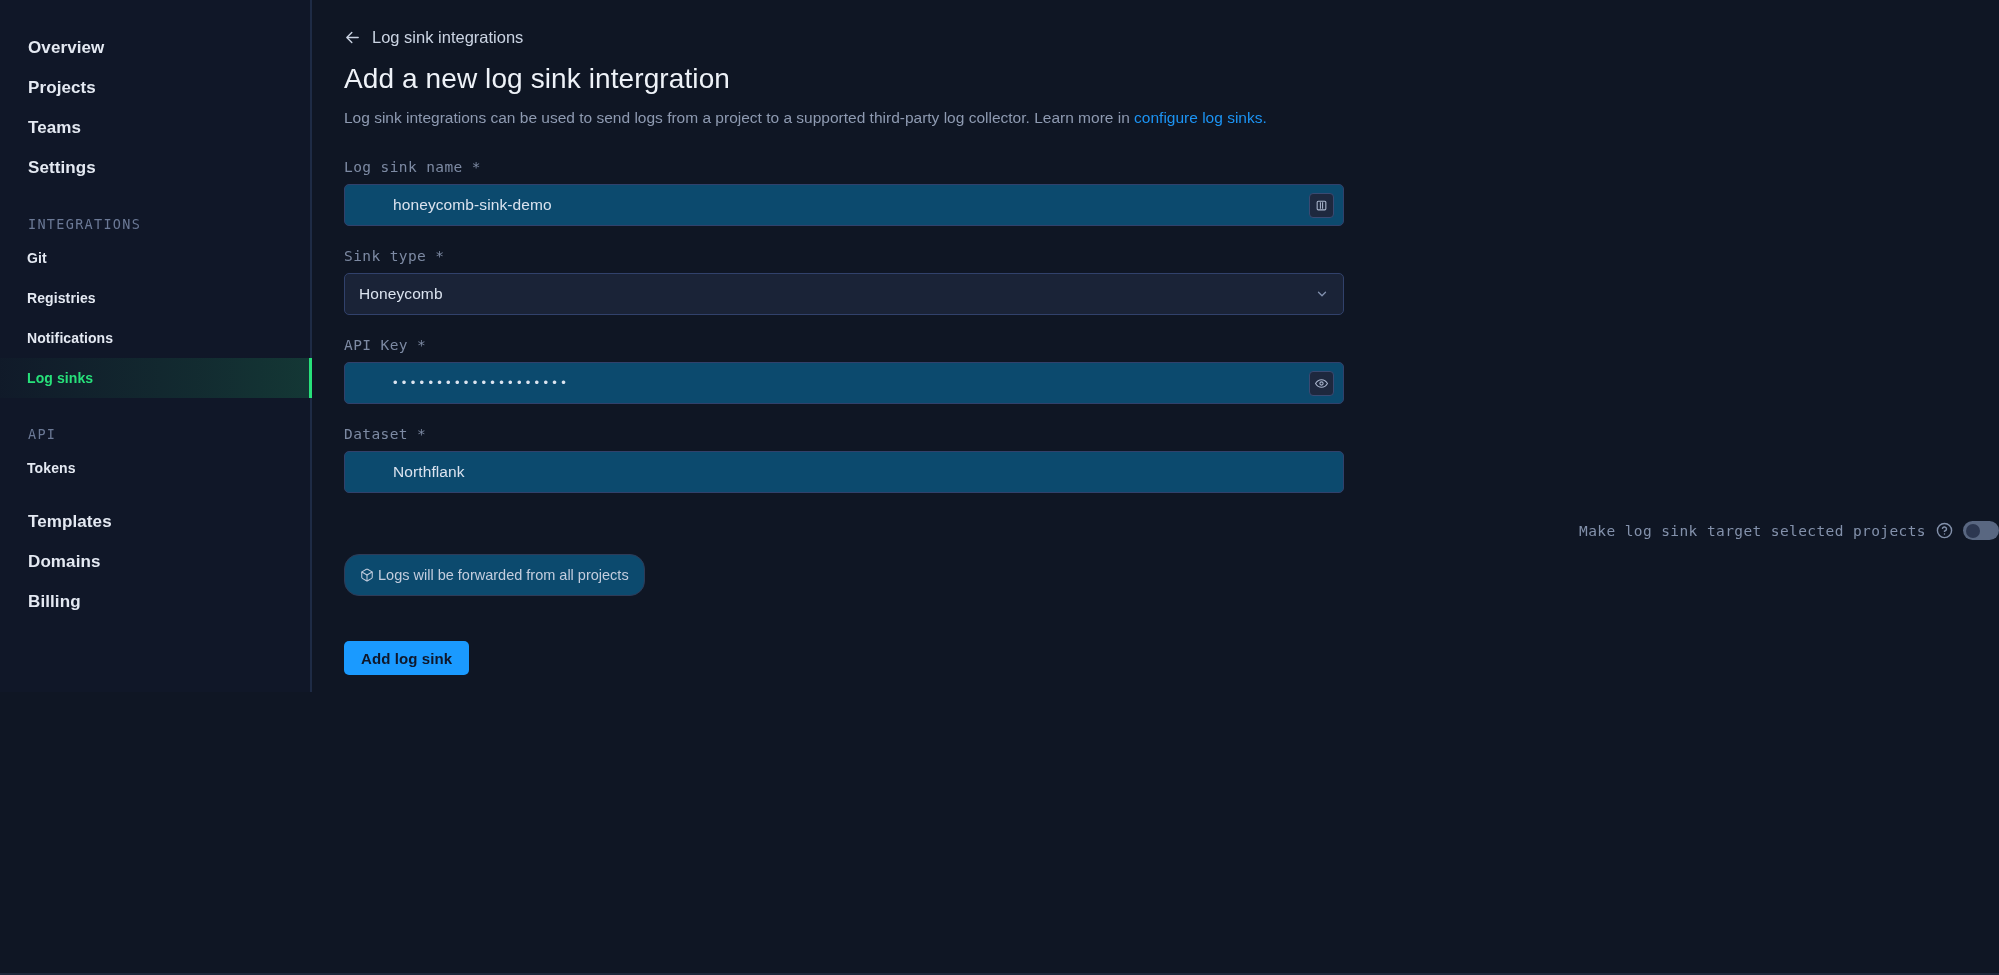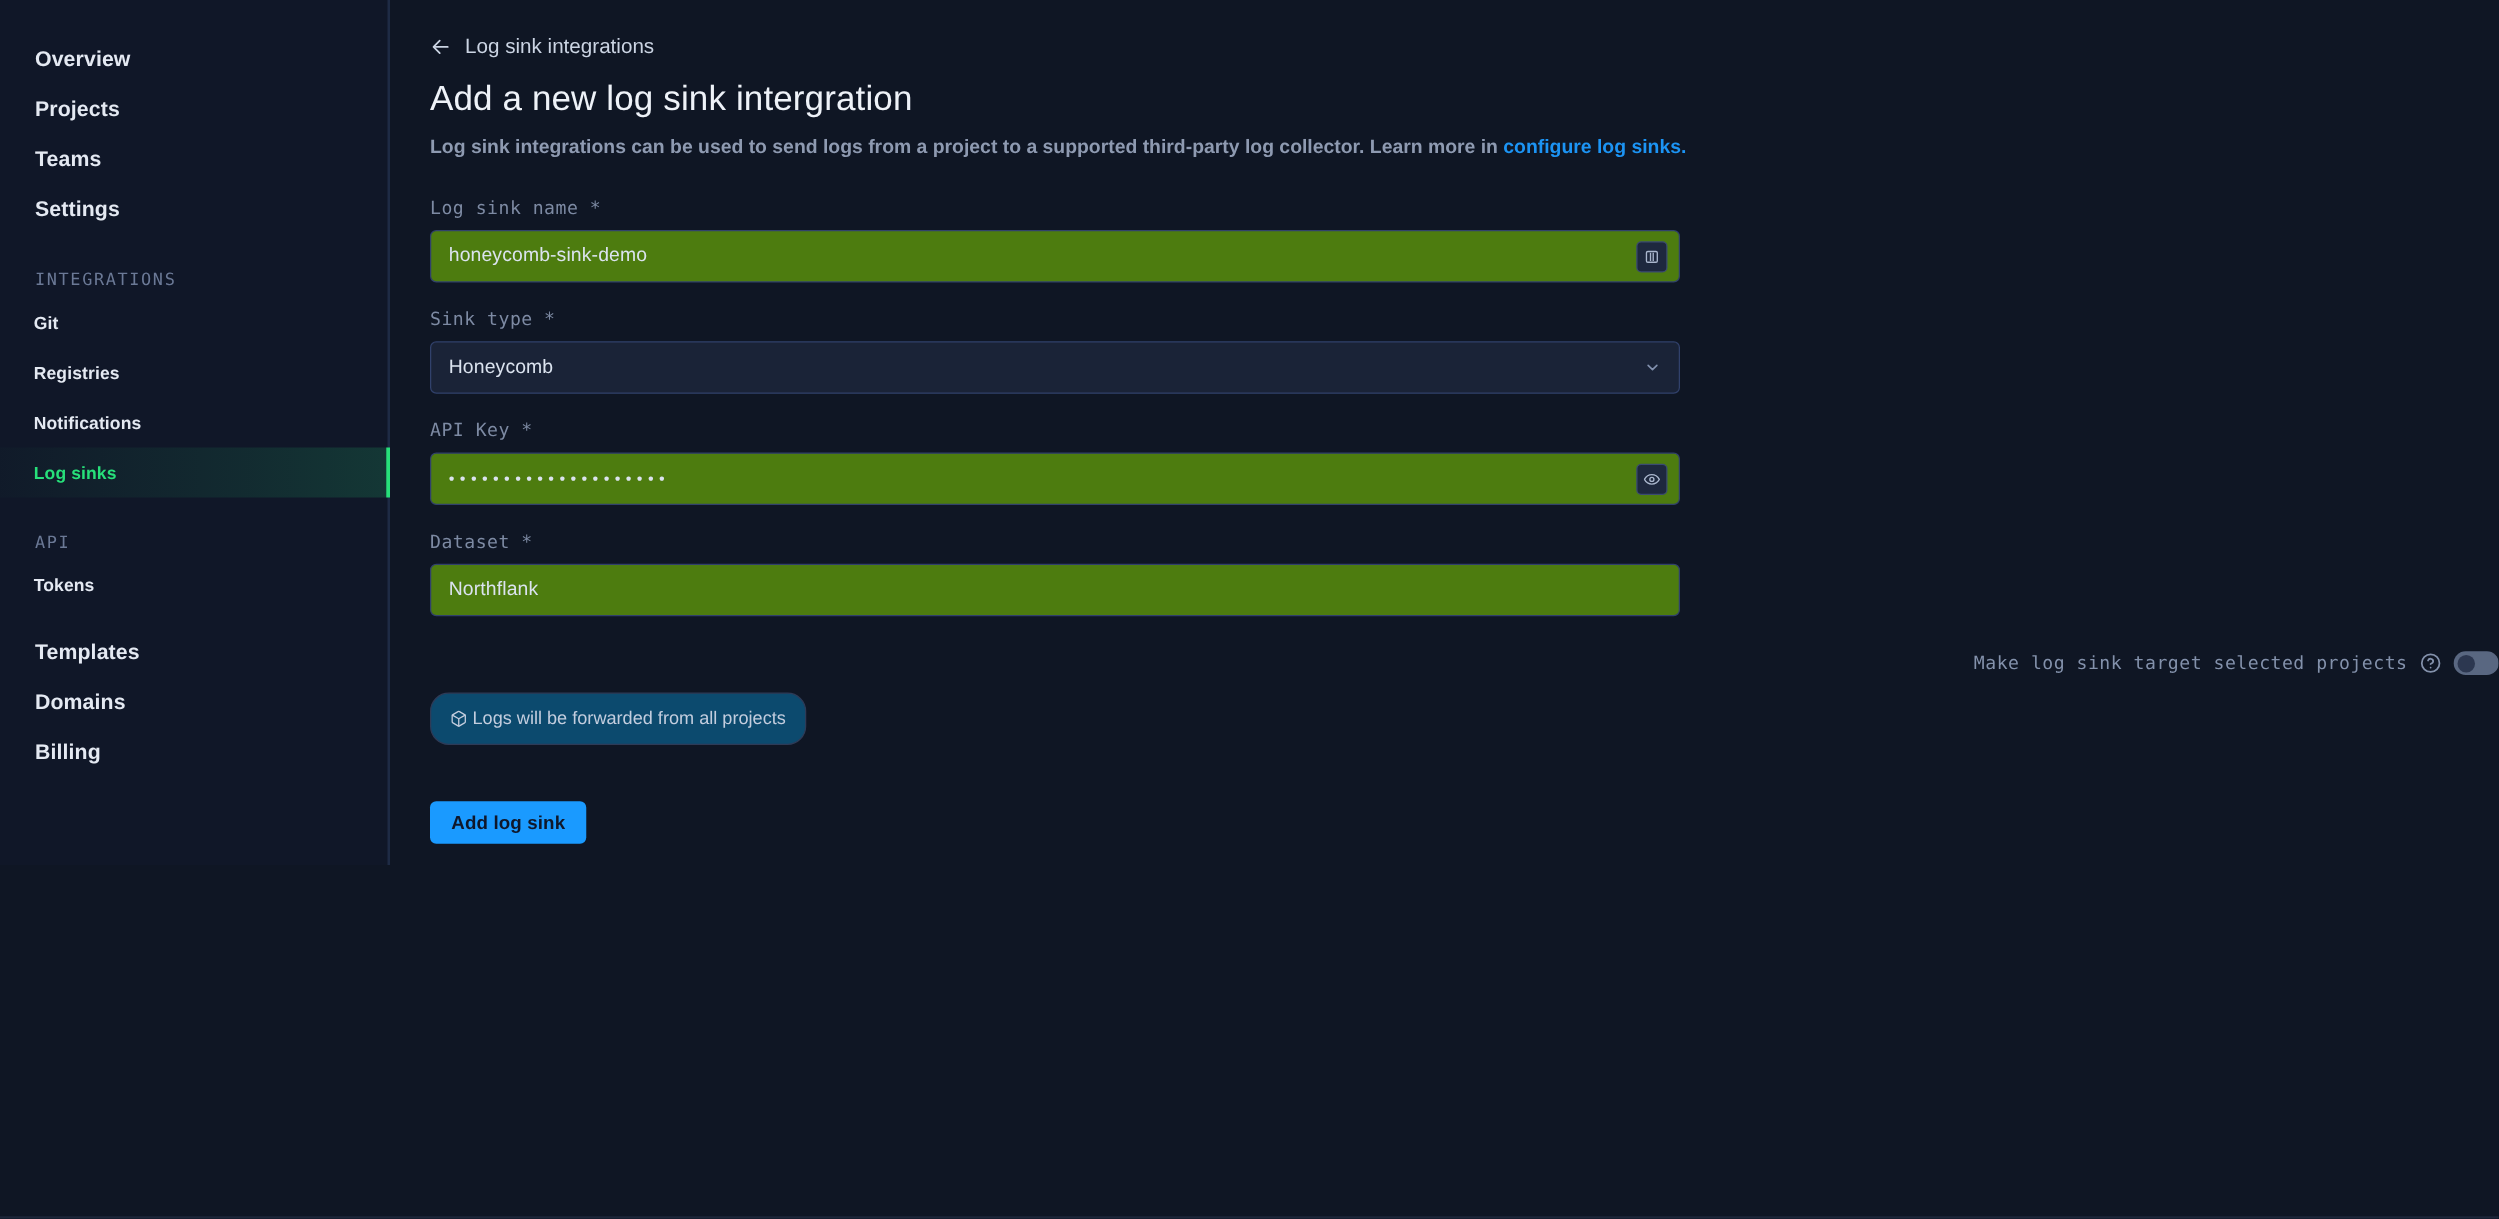--- a/index.html
+++ b/index.html
@@ -112,21 +112,20 @@
     letter-spacing: 0.1px;
     line-height: 36px;
     margin-bottom: 10px;
   }
 
   .page-desc {
     font-size: 15.5px;
     color: #8e9ab1;
     line-height: 22px;
     margin-bottom: 30px;
-    font-weight: bold;
   }
   .page-desc a {
     color: #1c94f4;
     text-decoration: none;
     cursor: pointer;
   }
 
   
   .field { margin-bottom: 22px; width: 1000px; }
 
@@ -136,25 +135,26 @@
     font-size: 14.5px;
     color: #7d8aa3;
     letter-spacing: 0.4px;
     margin-bottom: 9px;
   }
 
   .input-wrap {
     position: relative;
     width: 1000px;
     height: 42px;
-    background: #4d7c0f;
+    background: #0c4a6e;
     border: 1px solid #31416b;
     border-radius: 5px;
     display: flex;
     align-items: center;
+    padding-left: 34px;
   }
 
   .input-wrap input {
     flex: 1;
     height: 100%;
     background: transparent;
     border: none;
     outline: none;
     font-family: "Liberation Sans", sans-serif;
     font-size: 15.5px;

